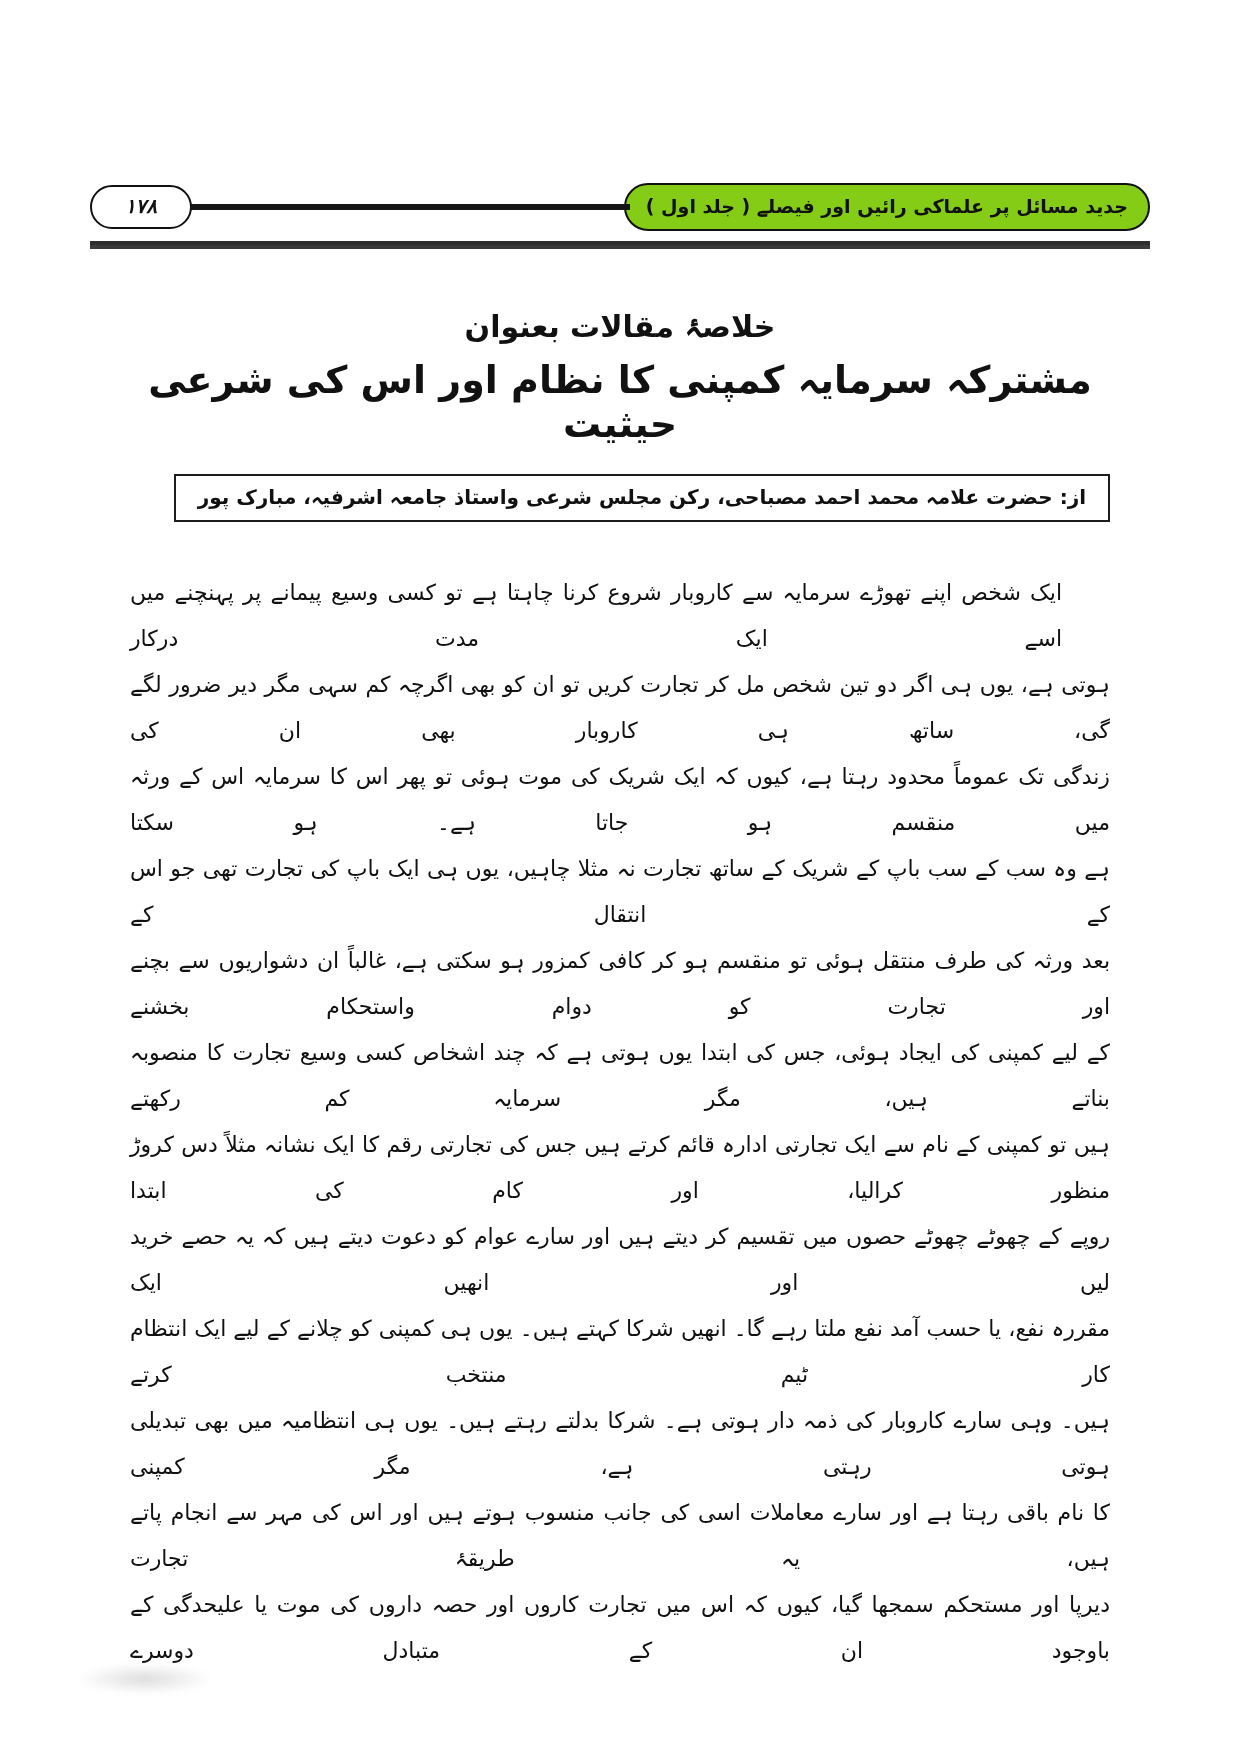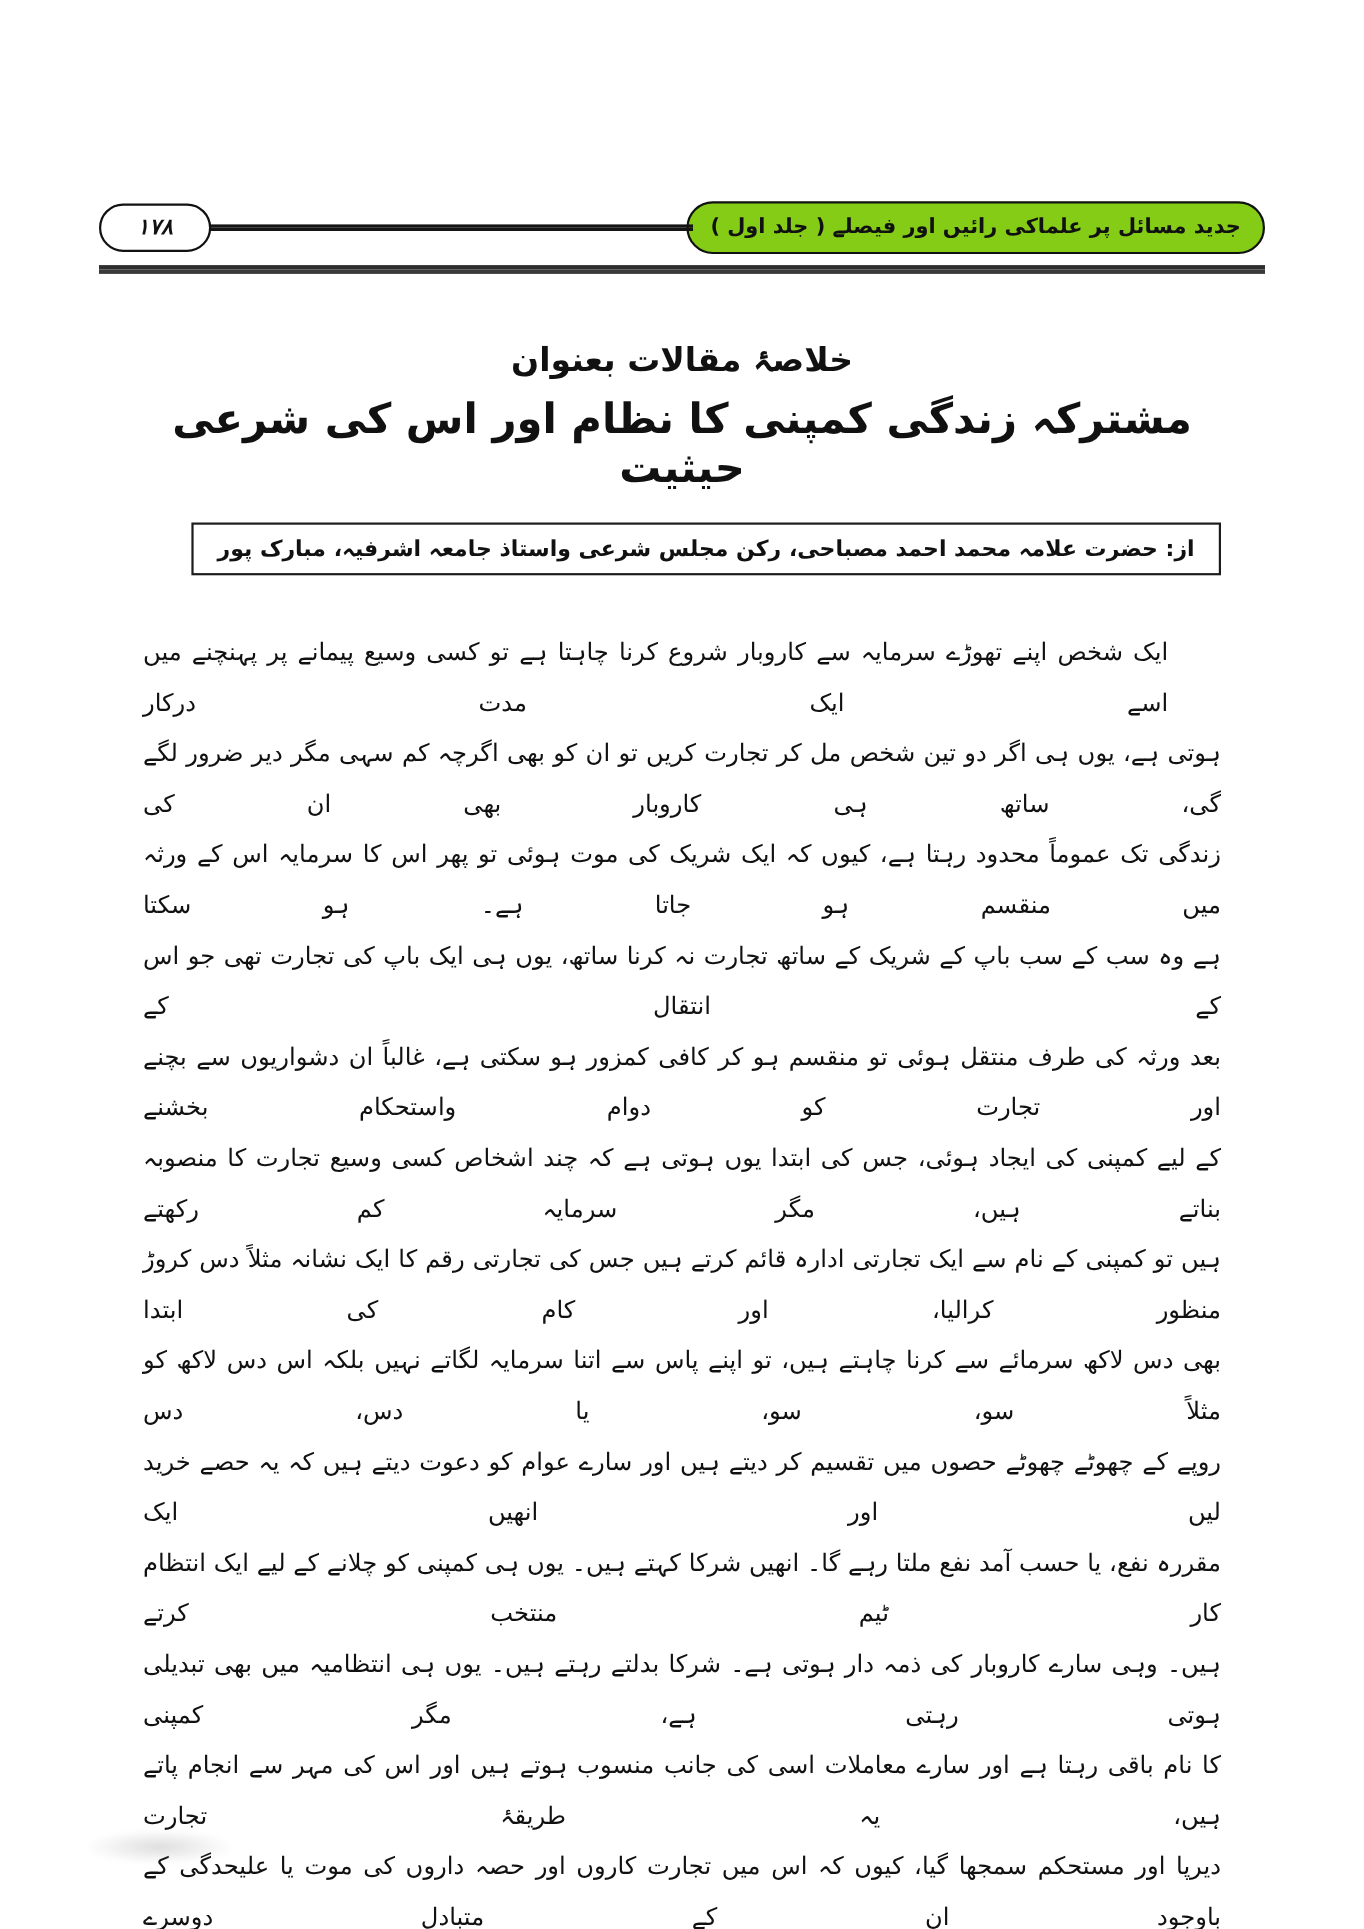--- a/index.html
+++ b/index.html
@@ -105,35 +105,34 @@
   <div class="content">
 
     <div class="runhead">
       <div class="head-titlebox">جدید مسائل پر علماکی رائیں اور فیصلے ( جلد اول )</div>
       <div class="head-connector"></div>
       <div class="head-pagebox">۱۷۸</div>
     </div>
     <div class="head-rule"></div>
 
     <div class="kicker">خلاصۂ مقالات بعنوان</div>
-    <div class="main-title">مشترکہ زندگی کمپنی کا نظام اور اس کی شرعی حیثیت</div>
+    <div class="main-title">مشترکہ سرمایہ کمپنی کا نظام اور اس کی شرعی حیثیت</div>
 
     <div class="byline-wrap">
       <div class="byline-box">از: حضرت علامہ محمد احمد مصباحی، رکن مجلس شرعی واستاذ جامعہ اشرفیہ، مبارک پور</div>
     </div>
 
     <div class="body-block">
         <div class="bline just ind">ایک شخص اپنے تھوڑے سرمایہ سے کاروبار شروع کرنا چاہتا ہے تو کسی وسیع پیمانے پر پہنچنے میں اسے ایک مدت درکار</div>
         <div class="bline just">ہوتی ہے، یوں ہی اگر دو تین شخص مل کر تجارت کریں تو ان کو بھی اگرچہ کم سہی مگر دیر ضرور لگے گی، ساتھ ہی کاروبار بھی ان کی</div>
         <div class="bline just">زندگی تک عموماً محدود رہتا ہے، کیوں کہ ایک شریک کی موت ہوئی تو پھر اس کا سرمایہ اس کے ورثہ میں منقسم ہو جاتا ہے۔ ہو سکتا</div>
-        <div class="bline just">ہے وہ سب کے سب باپ کے شریک کے ساتھ تجارت نہ کرنا ساتھ، یوں ہی ایک باپ کی تجارت تھی جو اس کے انتقال کے</div>
+        <div class="bline just">ہے وہ سب کے سب باپ کے شریک کے ساتھ تجارت نہ مثلا چاہیں، یوں ہی ایک باپ کی تجارت تھی جو اس کے انتقال کے</div>
         <div class="bline just">بعد ورثہ کی طرف منتقل ہوئی تو منقسم ہو کر کافی کمزور ہو سکتی ہے، غالباً ان دشواریوں سے بچنے اور تجارت کو دوام واستحکام بخشنے</div>
         <div class="bline just">کے لیے کمپنی کی ایجاد ہوئی، جس کی ابتدا یوں ہوتی ہے کہ چند اشخاص کسی وسیع تجارت کا منصوبہ بناتے ہیں، مگر سرمایہ کم رکھتے</div>
         <div class="bline just">ہیں تو کمپنی کے نام سے ایک تجارتی ادارہ قائم کرتے ہیں جس کی تجارتی رقم کا ایک نشانہ مثلاً دس کروڑ منظور کرالیا، اور کام کی ابتدا</div>
-        <div class="bline just">بھی دس لاکھ سرمائے سے کرنا چاہتے ہیں، تو اپنے پاس سے اتنا سرمایہ لگاتے نہیں بلکہ اس دس لاکھ کو مثلاً سو، سو، یا دس، دس</div>
         <div class="bline just">روپے کے چھوٹے چھوٹے حصوں میں تقسیم کر دیتے ہیں اور سارے عوام کو دعوت دیتے ہیں کہ یہ حصے خرید لیں اور انھیں ایک</div>
         <div class="bline just">مقررہ نفع، یا حسب آمد نفع ملتا رہے گا۔ انھیں شرکا کہتے ہیں۔ یوں ہی کمپنی کو چلانے کے لیے ایک انتظام کار ٹیم منتخب کرتے</div>
         <div class="bline just">ہیں۔ وہی سارے کاروبار کی ذمہ دار ہوتی ہے۔ شرکا بدلتے رہتے ہیں۔ یوں ہی انتظامیہ میں بھی تبدیلی ہوتی رہتی ہے، مگر کمپنی</div>
         <div class="bline just">کا نام باقی رہتا ہے اور سارے معاملات اسی کی جانب منسوب ہوتے ہیں اور اس کی مہر سے انجام پاتے ہیں، یہ طریقۂ تجارت</div>
         <div class="bline just">دیرپا اور مستحکم سمجھا گیا، کیوں کہ اس میں تجارت کاروں اور حصہ داروں کی موت یا علیحدگی کے باوجود ان کے متبادل دوسرے</div>
       </div>
 
   </div>
   <div class="scan-smudge"></div>
 </div>

